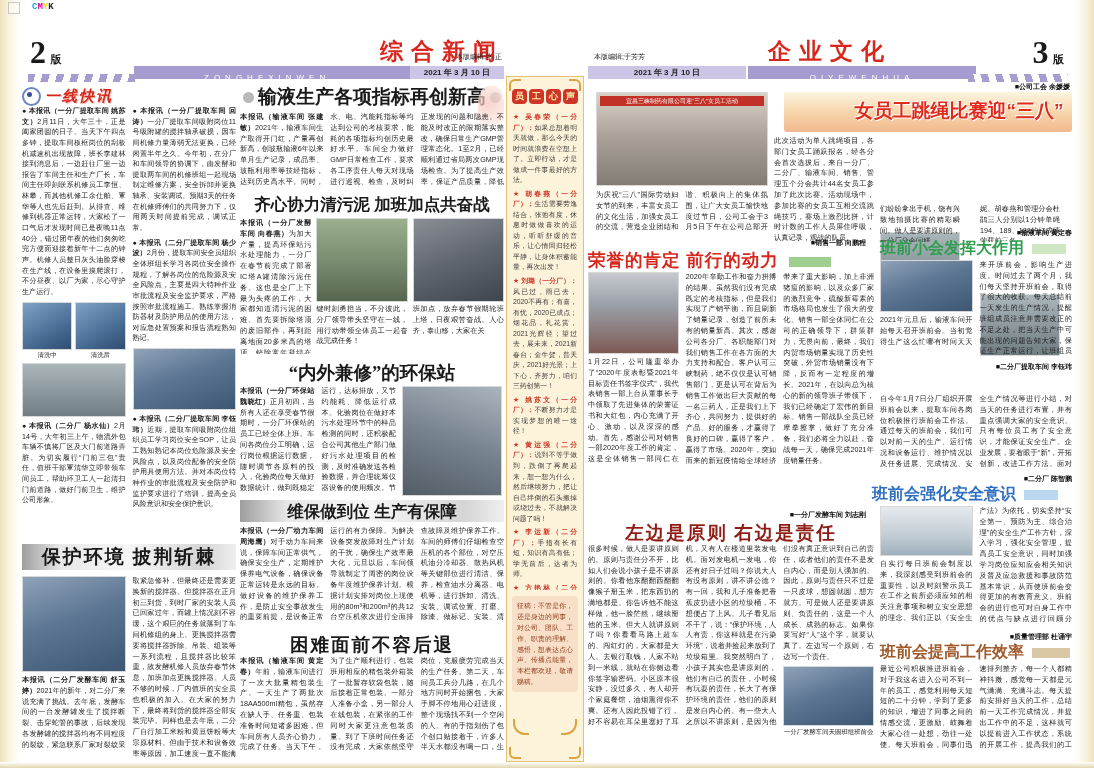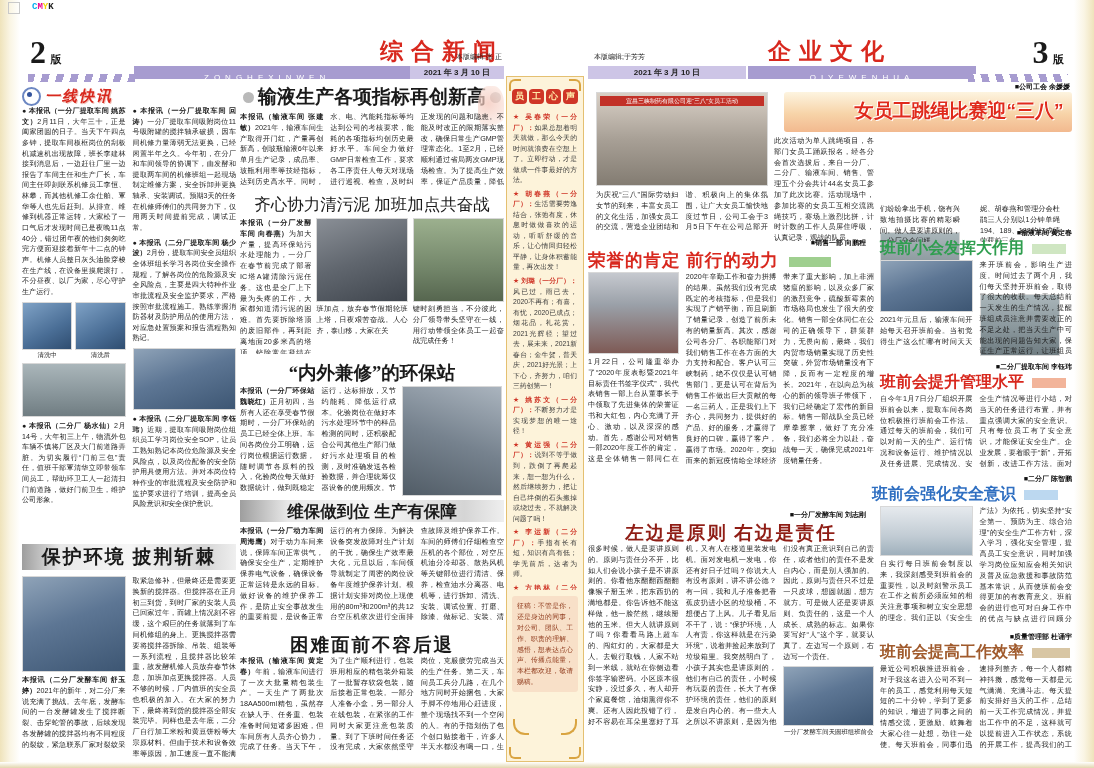--- a/index.html
+++ b/index.html
@@ -86,30 +86,30 @@
     </div>
 
     <div class="abs serif" style="left:218px;top:50px;width:264px;text-align:center;font-size:19px;font-weight:bold;white-space:nowrap">
       <span style="display:inline-block;width:11px;height:11px;border-radius:50%;background:#b9b9b9;margin-right:4px"></span><span>输液生产各项指标再创新高</span><span style="display:inline-block;width:11px;height:11px;border-radius:50%;background:#b9b9b9;margin-left:4px"></span>
     </div>
     <div class="abs" style="right:0;top:52px;width:26px;height:44px;background:radial-gradient(circle at 40% 40%,#f3c2b5,#fbe9e2 70%,transparent 75%);opacity:.7;border-radius:40%"></div>
     <div class="abs bt cols3" style="left:218px;top:78px;width:264px;height:80px">
       <b>本报讯（输液车间 张建敏）</b><span>2021年，输液车间生产取得开门红，产量再创新高，创玻瓶输液6年以来单月生产记录，成品率、玻瓶利用率等技经指标，达到历史高水平。同时，水、电、汽能耗指标等均达到公司的考核要求，能耗的各项指标均创历史最好水平。车间全力做好GMP日常检查工作，要求各工序责任人每天对现场进行巡视、检查，及时纠正发现的问题和隐患。不能及时改正的限期落实整改，确保日常生产GMP管理常态化。1至2月，已经顺利通过省局两次GMP现场检查。为了提高生产效率，保证产品质量，降低生产成本，车间狠抓精细化管理，及时将各项指标的完成情况兑现公布，并要求班组结合情况进行分析讨论，使全体员工共同关注我们产品的质量、技经指标、能耗指标等，并逐步提升。</span>
     </div>
 
-    <div class="abs" style="left:218px;top:160px;width:264px;text-align:center;font-size:16.5px;font-weight:normal;white-space:nowrap">齐心协力清污泥 加班加点共奋战</div>
+    <div class="abs" style="left:218px;top:160px;width:264px;text-align:center;font-size:16.5px;font-weight:bold;white-space:nowrap">齐心协力清污泥 加班加点共奋战</div>
     <div class="abs" style="left:218px;top:184px;width:264px;height:136px;display:flex;gap:5px">
       <div class="bt" style="width:72px;height:136px"><b>本报讯（一分厂发酵车间 向春燕）</b><span>为加大产量，提高环保站污水处理能力，一分厂在春节前完成了部署IC塔A罐清除污泥任务。这也是全厂上下最为头疼的工作，大家都知道清污泥的困难。首先要拆除塔顶的废旧部件，再到距离地面20多米高的塔顶，铲除常年凝结在凹槽里的污泥垢块。由于凹槽排列不规则，加上空间狭小，气味刺鼻，操作起来有劲也使不上。清泥几天后，有了丰富的经验和实用的方法后，进度大大加快。为赶在三月中旬污泥清除结束，月底换新泥培养，大家伙加</span></div>
       <div style="width:92px">
+        <div class="ph ph-green" style="height:84px;margin-bottom:2px"></div>
+        <div class="bt" style="height:46px">键时刻勇担当，不分彼此，分厂领导带头坚守在一线，用行动带领全体员工一起奋战完成任务！</div>
+      </div>
+      <div style="width:92px">
         <div class="ph ph-dig" style="height:84px;margin-bottom:2px"></div>
         <div class="bt" style="height:46px">班加点，放弃春节假期轮班上塔，日夜艰苦奋战。人心齐，泰山移，大家在关</div>
-      </div>
-      <div style="width:92px">
-        <div class="ph ph-green" style="height:84px;margin-bottom:2px"></div>
-        <div class="bt" style="height:46px">键时刻勇担当，不分彼此，分厂领导带头坚守在一线，用行动带领全体员工一起奋战完成任务！</div>
       </div>
     </div>
 
     <div class="abs serif" style="left:218px;top:326px;width:264px;text-align:center;font-size:18.5px;font-weight:bold;white-space:nowrap">“内外兼修”的环保站</div>
     <div class="abs" style="left:218px;top:352px;width:264px;height:110px;display:flex;gap:6px">
       <div class="bt cols2" style="width:156px;height:110px"><b>本报讯（一分厂环保站 魏晓红）</b><span>正月初四，当所有人还在享受春节假期时，一分厂环保站的员工已经全体上班。车间各岗位分工明确，运行岗位根据运行数据，随时调节各原料的投入，化验岗位每天做好数据统计，做到既稳定运行，达标排放，又节约能耗、降低运行成本。化验岗位在做好本污水处理环节中的样品检测的同时，还积极配合公司其他生产部门做好污水处理项目的检测，及时准确发送各检验数据，并合理统筹仪器设备的使用频次。节约用电用水，以及尽量降低耗材的使用量；机修班更是积极巡查，及时处理各漏点和堵点，为稳定运行做好了坚实的后盾。与此同时，车间由辛涛带队，各岗位人员挤出空闲时间配合做清洁，归置各物品和管道，并且将污水处理池墙面重新刷上了涂料，整个环保站焕然一新！</span></div>
       <div class="ph ph-pipes" style="width:100px;height:110px"></div>
     </div>
 
     <div class="abs band" style="left:218px;top:466px;width:264px;height:22px;line-height:22px;font-size:16.5px;white-space:nowrap"><span>维保做到位 生产有保障</span></div>
@@ -208,24 +208,20 @@
     <div class="abs" style="left:292px;top:204px;width:192px;white-space:nowrap">
       <span style="color:#2f9e4f;font-weight:bold;font-size:16px">班前小会发挥大作用</span>
       <span class="accent-bar" style="width:34px;background:#cfe6c2;margin-left:4px"></span>
     </div>
     <div class="abs bt cols2" style="left:292px;top:226px;width:192px;height:98px">
       <div class="ph ph-blue" style="height:52px;margin-bottom:3px"></div>
       <span>2021年元旦后，输液车间开始每天召开班前会。当初觉得生产这么忙哪有时间天天来开班前会，影响生产进度。时间过去了两个月，我们每天坚持开班前会，取得了很大的收获。每天总结前一天发生的生产情况，提醒班组成员注意并需要改正的不足之处，把当天生产中可能出现的问题告知大家，保证生产正常运行，让班组员工做到心中有数和防患于未然，能及时应对各种突发情况和问题。同时，随时督促大家关注安全生产和产品质量，起到了磨刀不误砍柴工的效果。开班前会，使我们每一天都带着目标去工作，有了目标就有了动力，做到有的放矢，带着问题去思考，让大家少走弯路，少犯错误……我们每天都向着好的一面去发展。只要我们坚持下去，好的效果会更加明显，公司管理也会上一个台阶，让每一个员工从中受益，增强主人翁精神。大家心往一处想，劲往一处使，面对困难，大家一起想办法去克服，工作有了成就感，企业就会发展的更好。牛年，让大家拭目以待！</span>
     </div>
 
     <div class="abs byline" style="left:292px;top:328px;width:192px">■二分厂提取车间 李钰玮</div>
-    <div class="abs" style="left:292px;top:338px;width:192px;white-space:nowrap">
-      <span class="hl-red" style="font-size:16px">班前会提升管理水平</span>
-      <span class="accent-bar" style="width:34px;background:#f2b49a;margin-left:4px"></span>
-    </div>
     <div class="abs bt cols2" style="left:292px;top:360px;width:192px;height:76px">
       <span>自今年1月7日分厂组织开展班前会以来，提取车间各岗位积极推行班前会工作法。通过每天的班前会，我们可以对前一天的生产、运行情况和设备运行、维护情况以及任务进展、完成情况、安全生产情况等进行小结，对当天的任务进行布置，并有重点强调大家的安全意识。只有每位员工有了安全意识，才能保证安全生产。企业发展，要着眼于“新”，开拓创新，改进工作方法。面对竞争日益激烈、变化日趋迅猛的今天，创新和应变能力已成为推进发展的核心要素。我们只有管理创新，强化责任意识，凝聚共识高效工作，才能促进企业发展。</span>
       
     </div>
 
     <div class="abs byline" style="left:292px;top:440px;width:192px">■二分厂 陈智鹏</div>
     <div class="abs" style="left:284px;top:450px;width:192px;white-space:nowrap">
       <span style="color:#2f6fc1;font-weight:bold;font-size:16px">班前会强化安全意识</span>
       <span class="accent-bar" style="width:34px;background:#bcd8f0;margin-left:4px"></span>
     </div>

